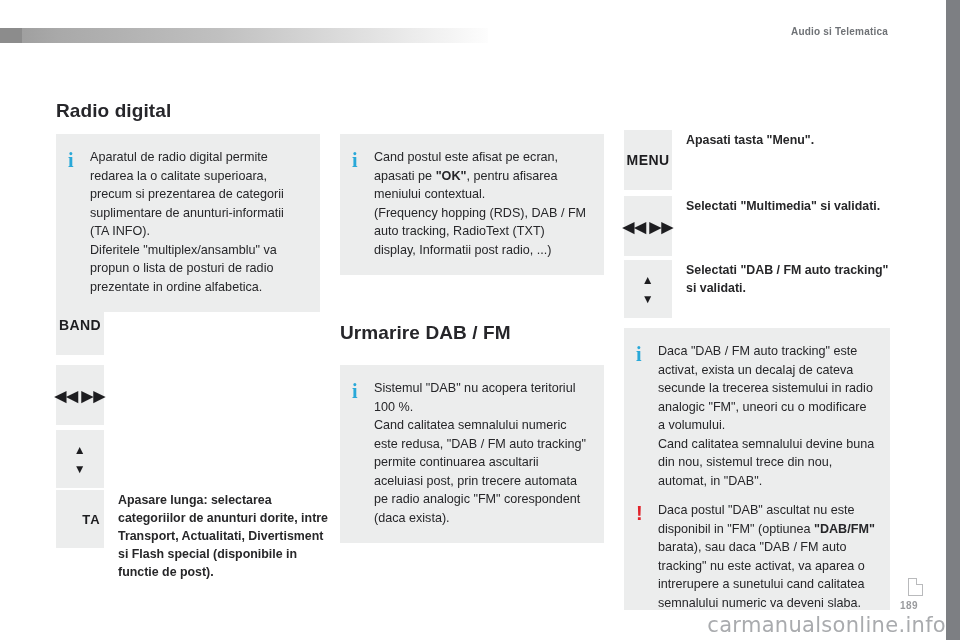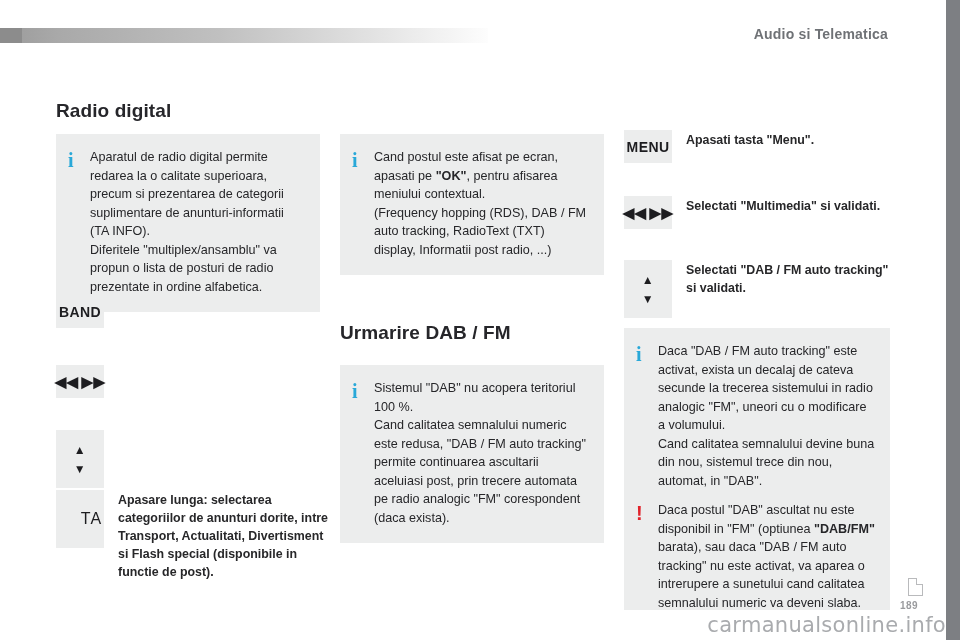--- a/index.html
+++ b/index.html
@@ -31,21 +31,21 @@
     top: 28px;
     width: 22px;
     height: 15px;
     background: #8c8c8c;
   }
 
   .header-title {
     position: absolute;
     right: 72px;
     top: 26px;
-    font-size: 14px;
+    font-size: 10px;
     font-weight: bold;
     color: #6f7276;
     letter-spacing: .2px;
     white-space: nowrap;
   }
 
   .right-rail {
     position: absolute;
     right: 0;
     top: 0;
@@ -100,32 +100,32 @@
   
   .btn-row {
     display: flex;
     align-items: flex-start;
     gap: 14px;
   }
 
   .key {
     flex: 0 0 48px;
     width: 48px;
-    height: 33px;
+    height: 60px;
     background: #eceded;
     display: flex;
     align-items: center;
     justify-content: center;
     color: #1d1d20;
     font-size: 14px;
     font-weight: bold;
     letter-spacing: .4px;
   }
   .key.tall { height: 58px; }
-  .key-ta { font-size: 16px; font-weight: normal; letter-spacing: 1px; padding-left: 23px; }
+  .key-ta { font-size: 13px; font-weight: bold; letter-spacing: 1px; padding-left: 23px; }
 
   .key-arrows-lr {
     display: flex;
     align-items: center;
     gap: 3px;
     font-size: 15px;
     line-height: 1;
   }
   .key-arrows-ud {
     display: flex;

